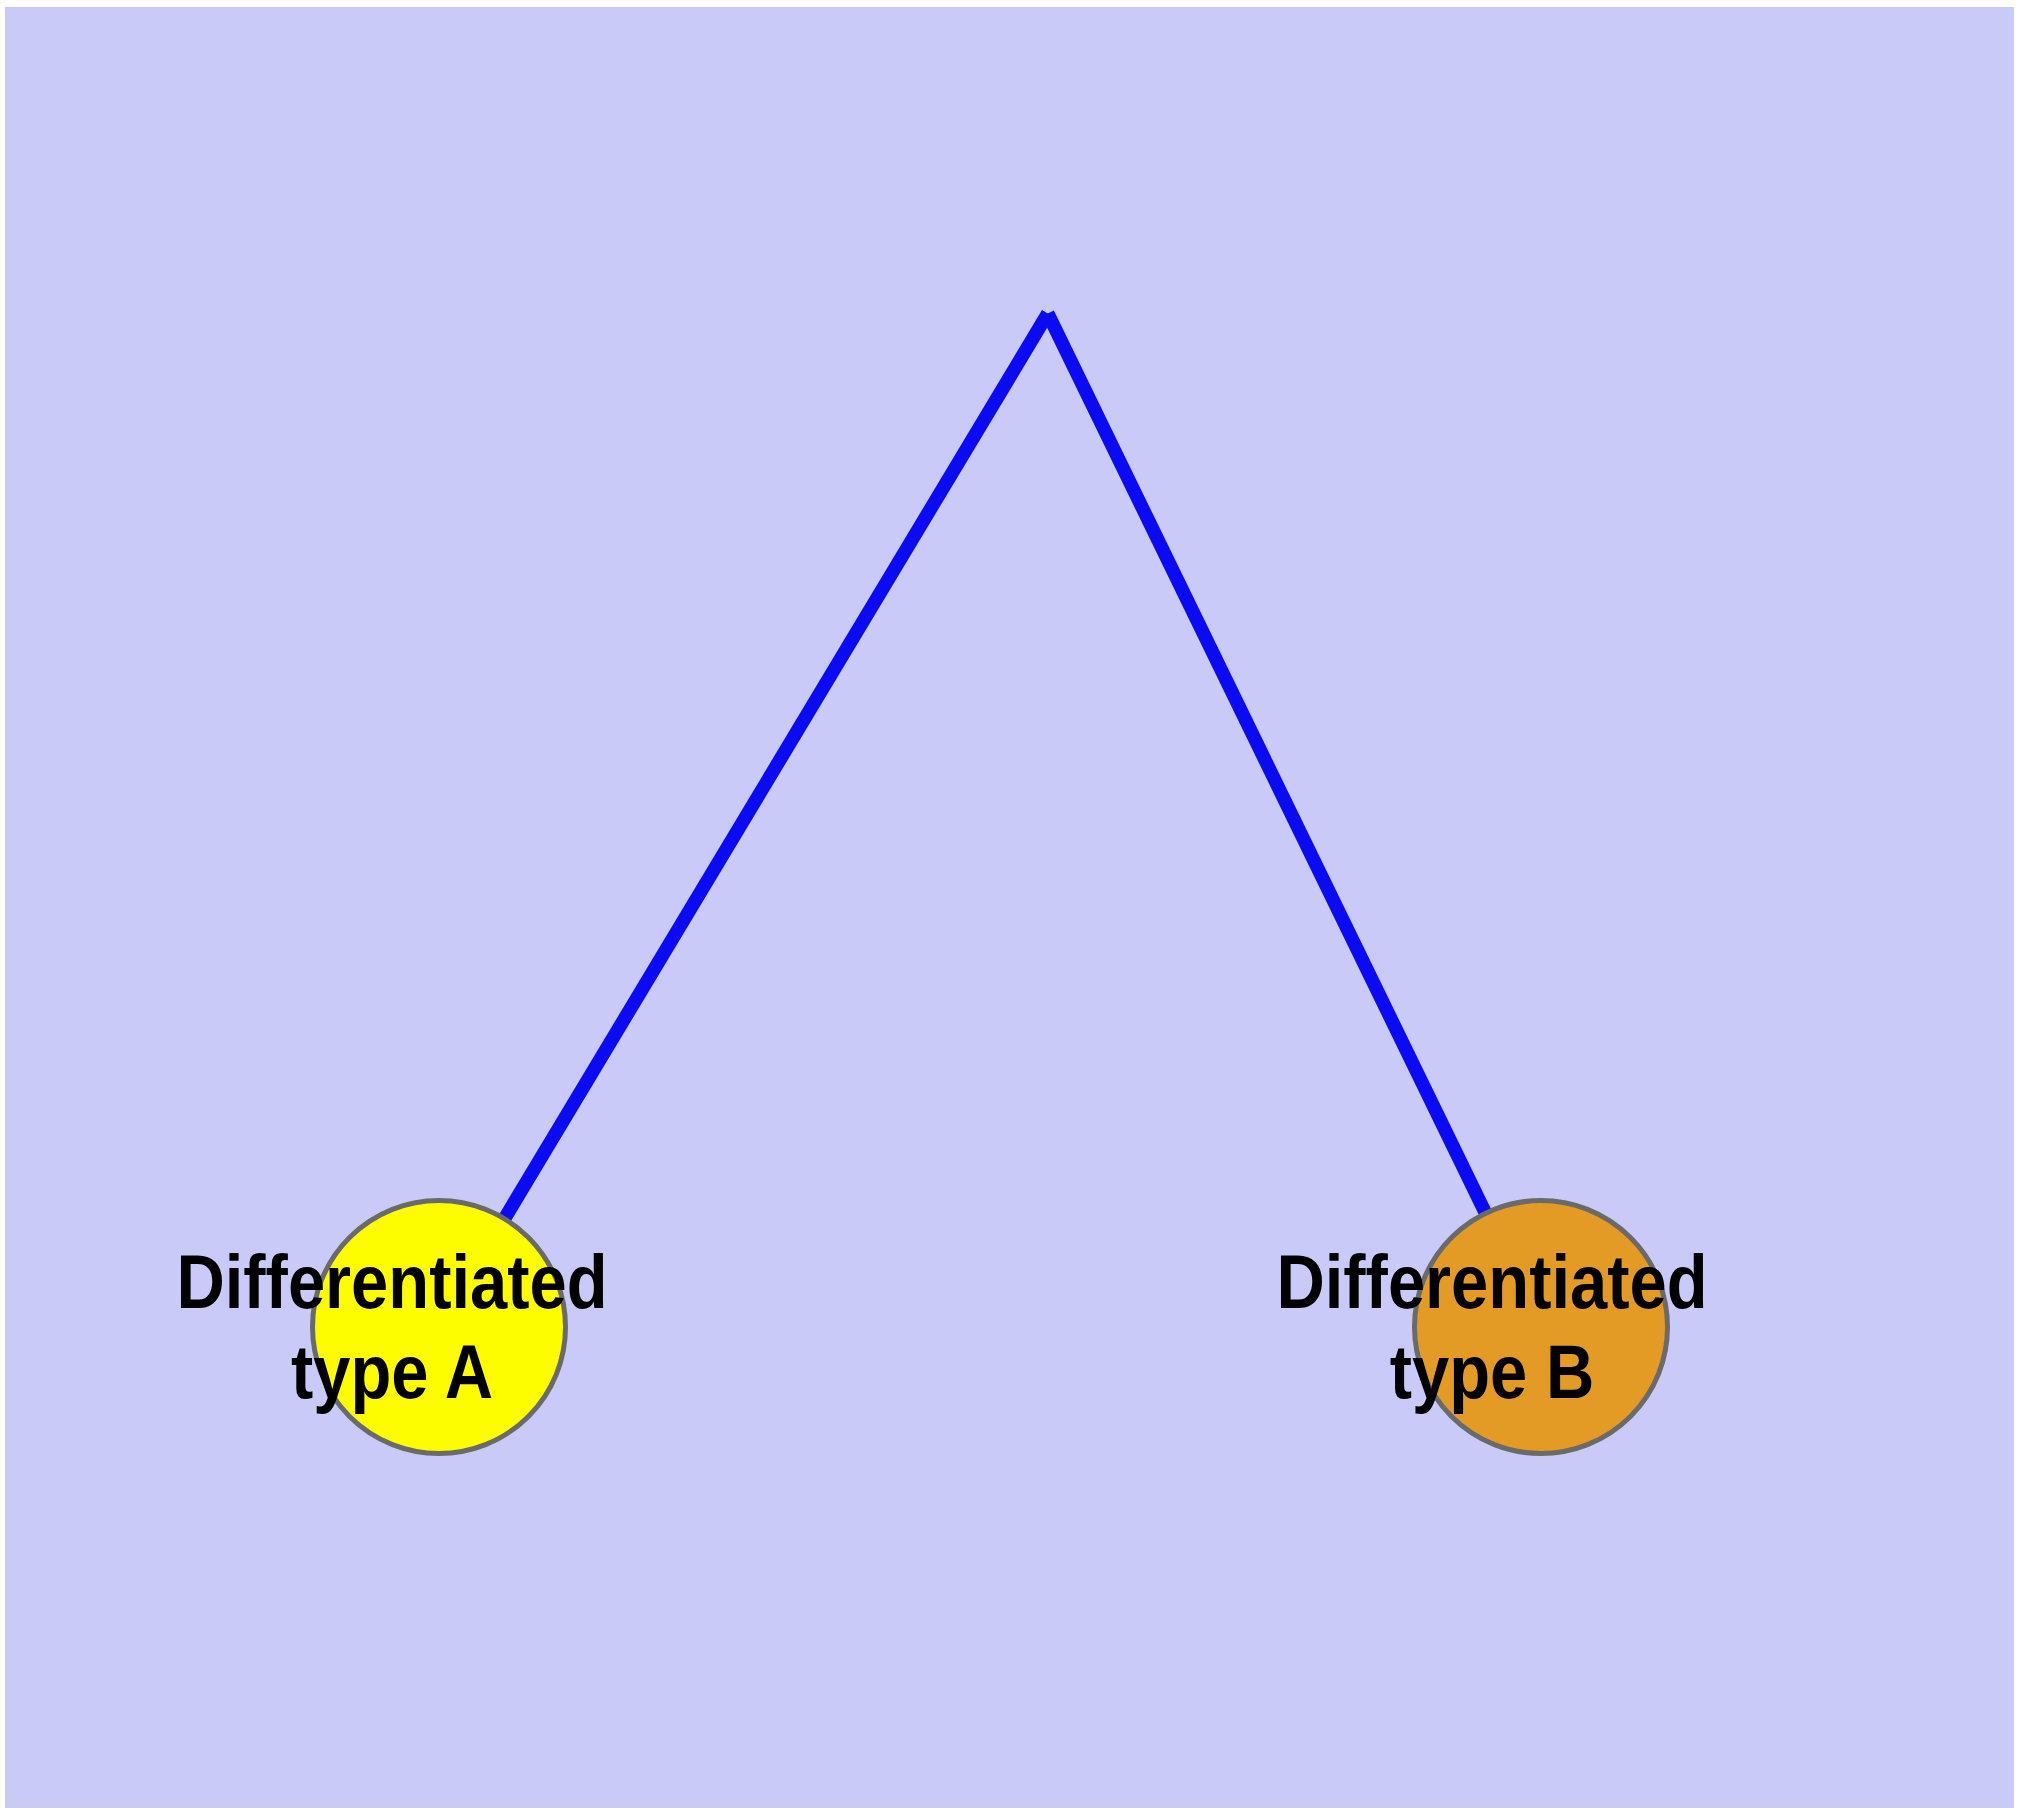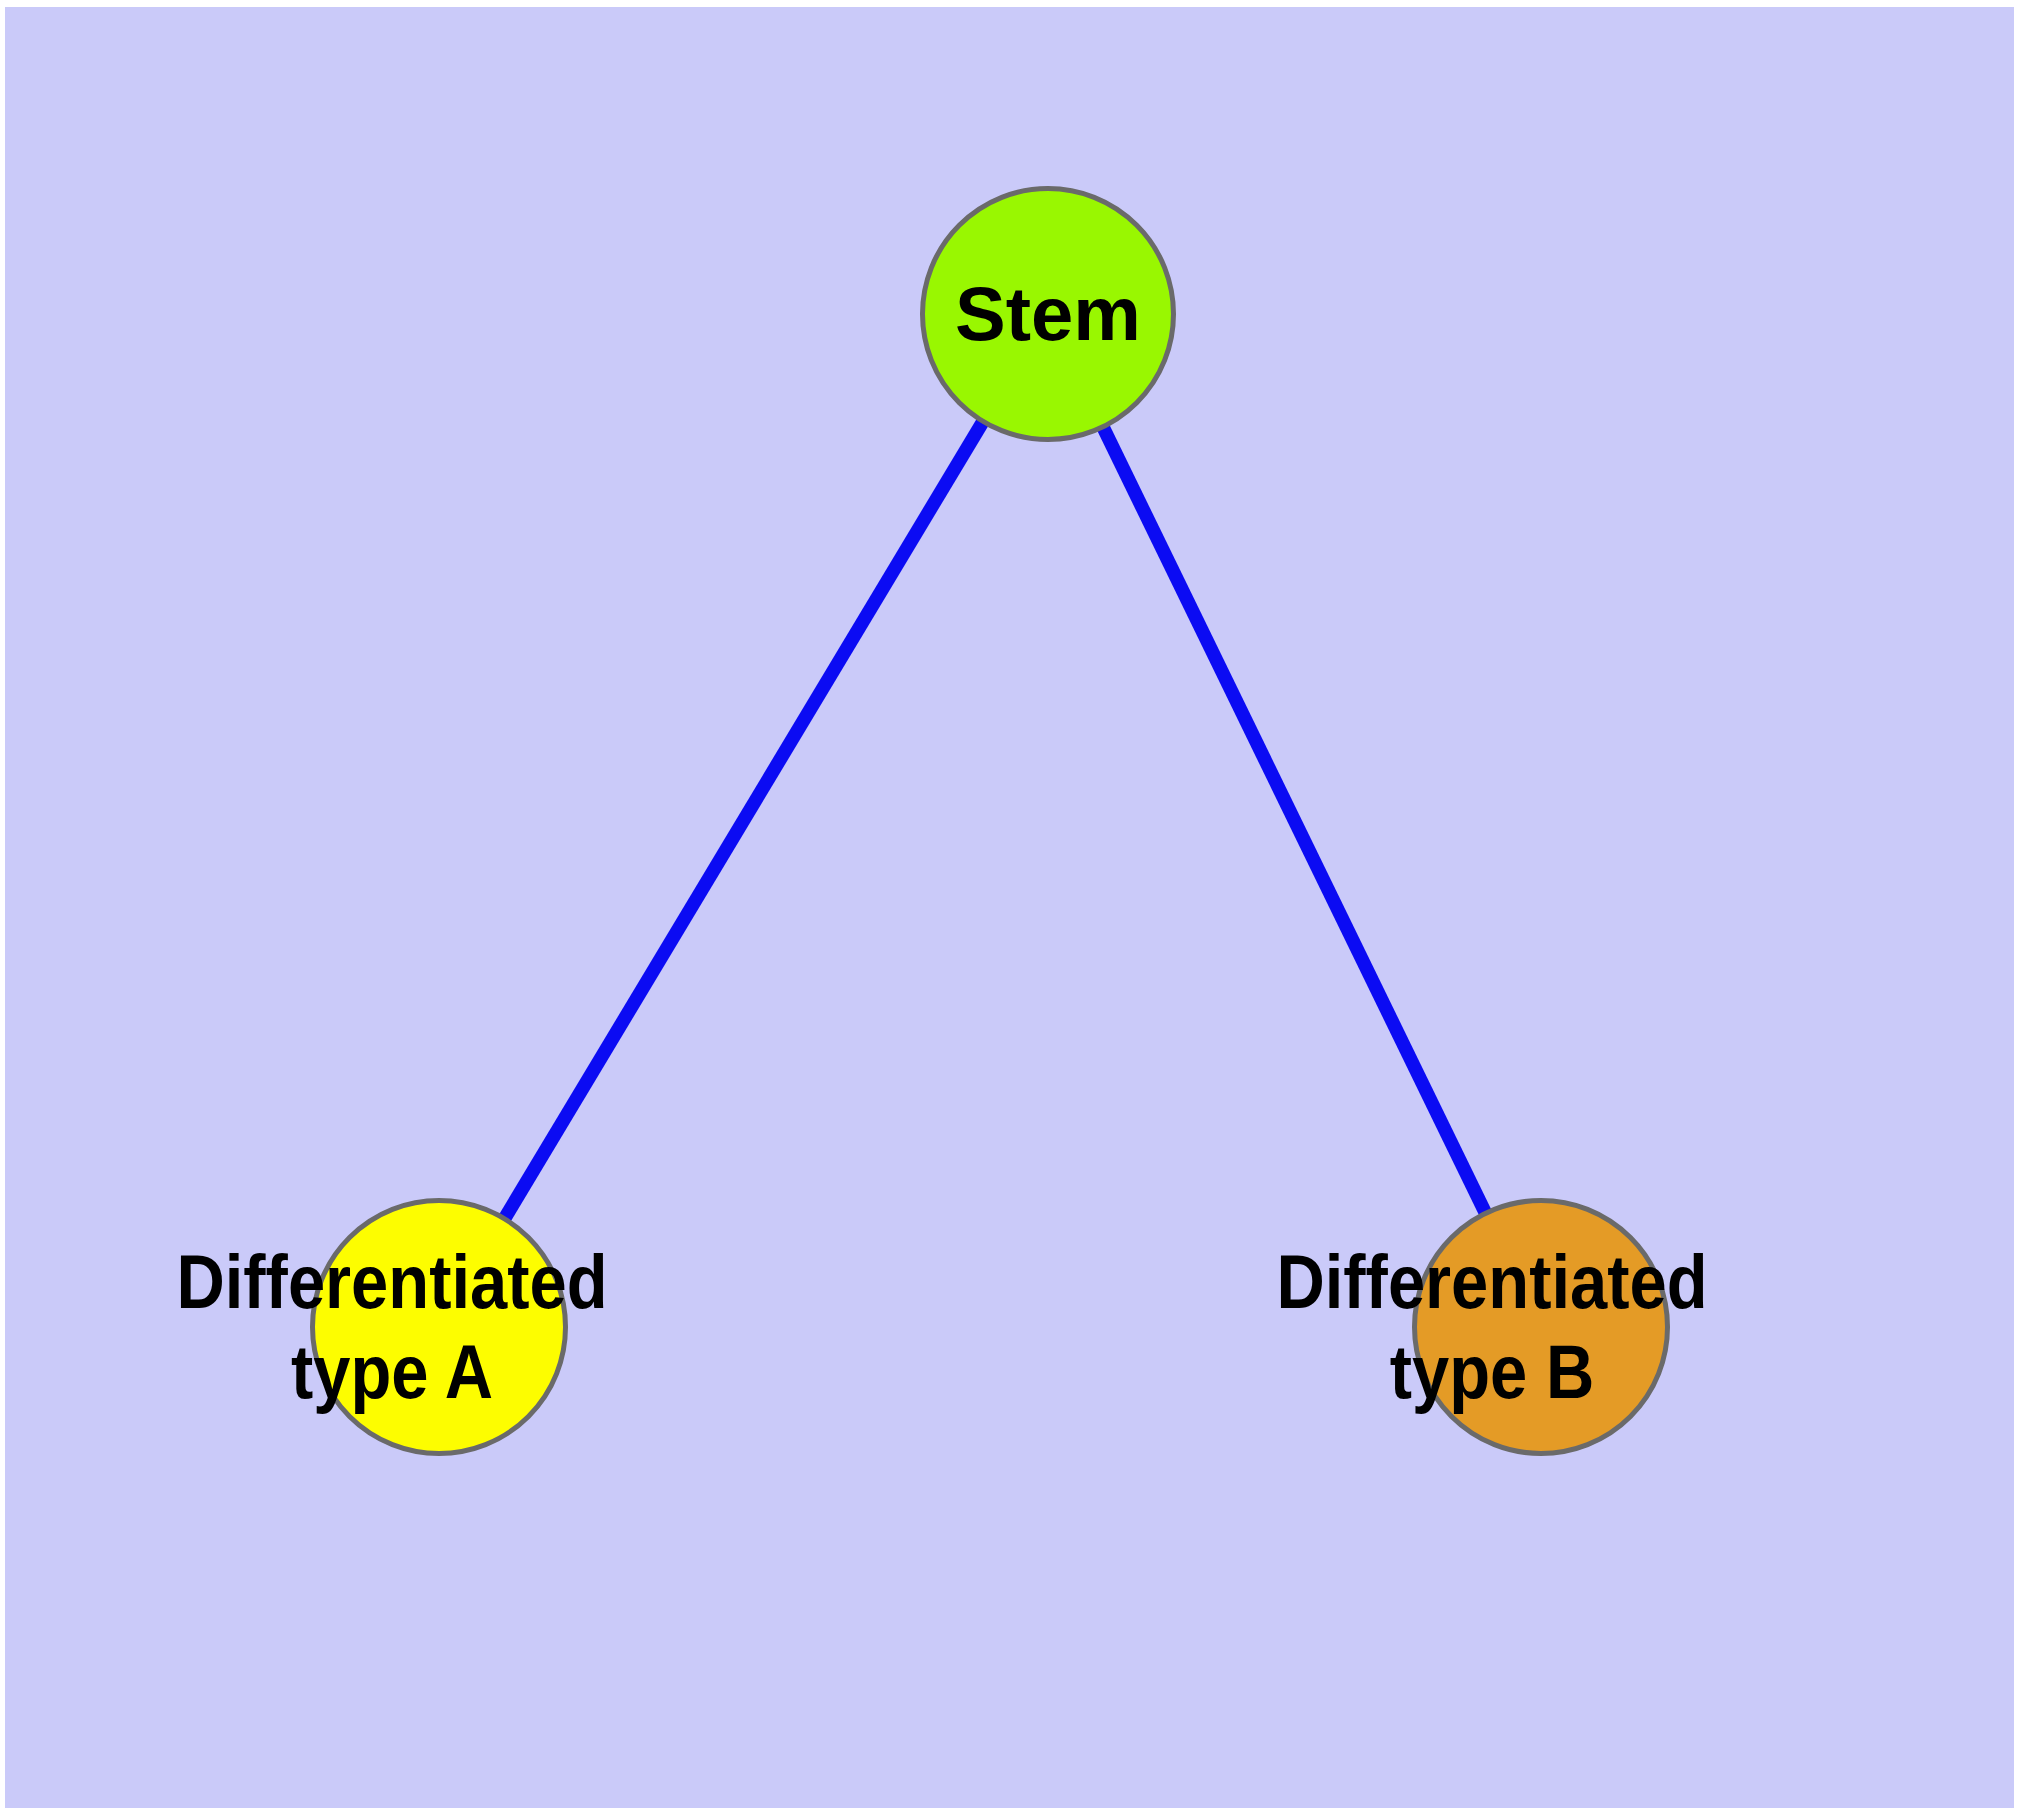--- a/index.html
+++ b/index.html
@@ -53,23 +53,20 @@
 
 <div id="figure" style="width: 2021px; height: 1812px; background: rgb(255, 255, 255);">
 
   <div id="plot-canvas" style="background: rgb(202, 202, 249);"></div>
 
   <svg id="edge-layer" viewBox="0 0 2384 2138" xmlns="http://www.w3.org/2000/svg">
       <line x1="1236" y1="370" x2="518" y2="1566" stroke="#0b0bf3" stroke-width="16"></line>
       <line x1="1236" y1="370" x2="1818" y2="1566" stroke="#0b0bf3" stroke-width="16"></line>
     </svg>
 
-  <div class="node" style="left: 920px; top: 186px; width: 256px; height: 256px; background: rgb(153, 247, 1); border: 5.1px solid rgb(106, 106, 106);">
-    <span class="node-label" style="color: rgb(0, 0, 0); transform: translate(calc(-50% + 0px), calc(-50% + 0px)) scaleX(1);">Stem</span>
-  </div>
 
   <div class="node" style="left: 310px; top: 1198px; width: 258px; height: 258px; background: rgb(253, 253, 0); border: 5.1px solid rgb(106, 106, 106);">
     <span class="node-label" style="color: rgb(0, 0, 0); transform: translate(calc(-50% - 47px), calc(-50% + 0px)) scaleX(0.88);">Differentiated
 type A</span>
   </div>
 
   <div class="node" style="left: 1412px; top: 1198px; width: 258px; height: 258px; background: rgb(228, 155, 38); border: 5.1px solid rgb(106, 106, 106);">
     <span class="node-label" style="color: rgb(0, 0, 0); transform: translate(calc(-50% - 49px), calc(-50% + 0px)) scaleX(0.88);">Differentiated
 type B</span>
   </div>

